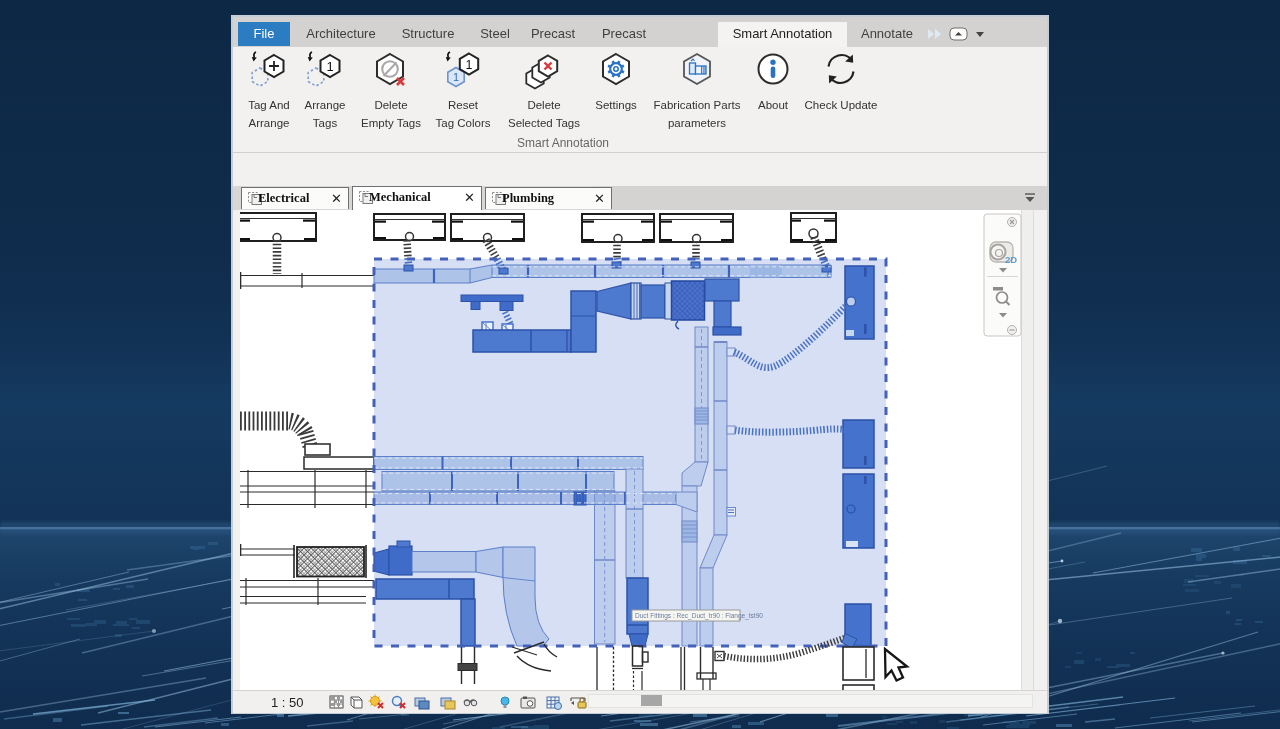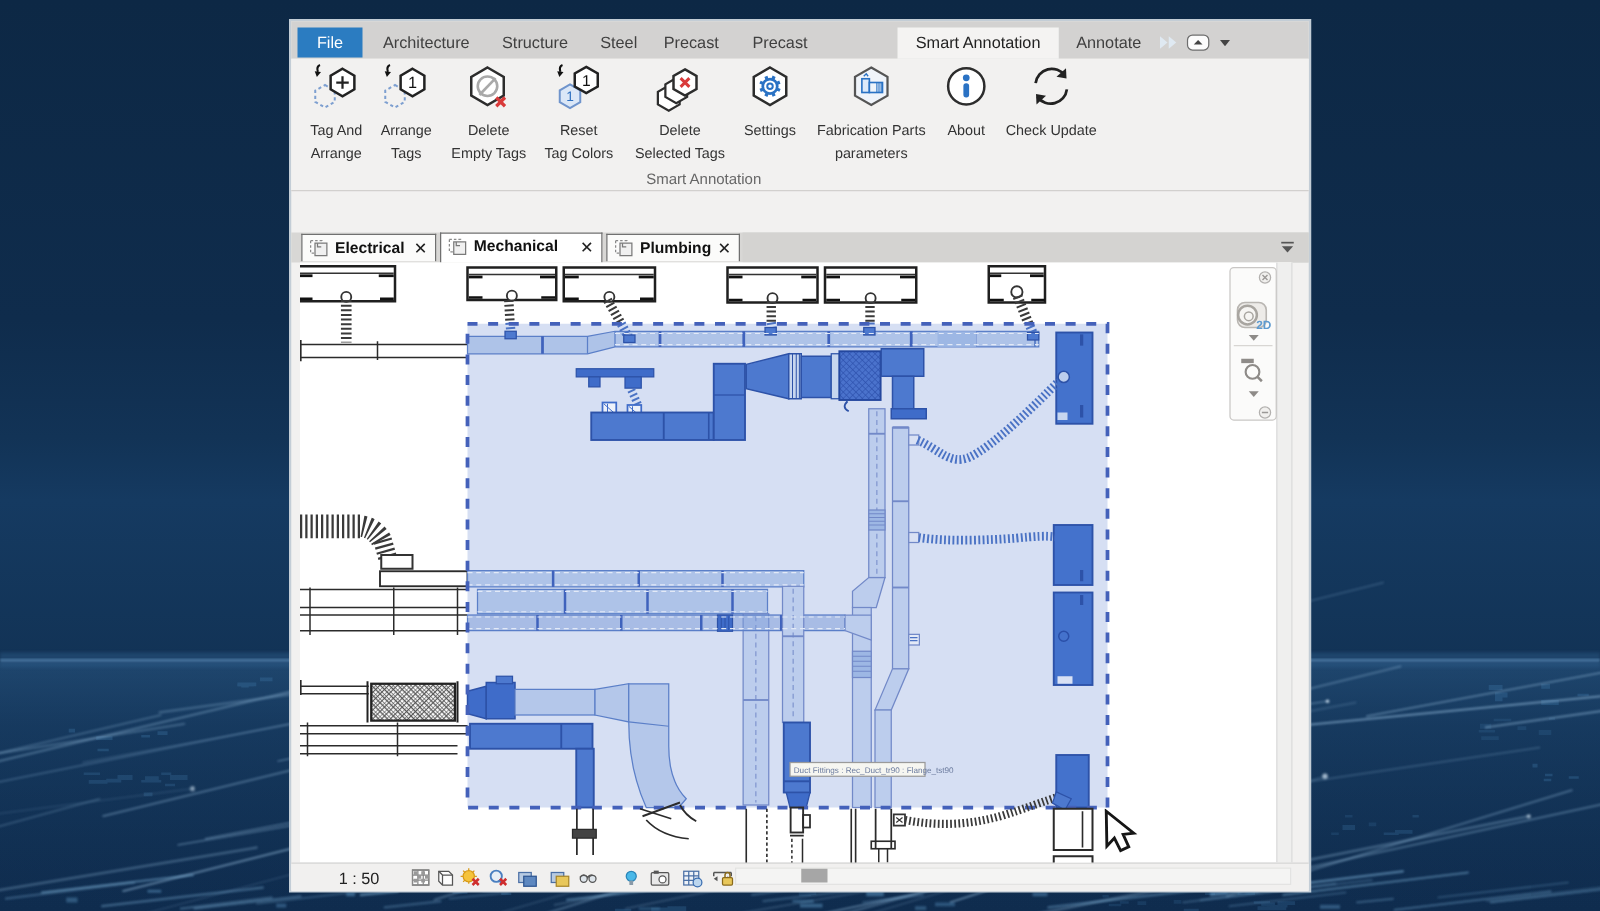--- a/index.html
+++ b/index.html
@@ -16,21 +16,21 @@
   #smarttab{background:#f4f3f2;color:#222;height:25px;}
   
   #ribbon{position:absolute;left:0;top:30px;width:814px;height:105px;background:#f2f1f0;border-bottom:1px solid #d2d0ce;}
   .rbtn{position:absolute;top:3px;text-align:center;font-size:11.5px;color:#333;line-height:17.5px;}
   .rbtn svg{display:block;margin:0 auto 3px auto;}
   #grouplabel{position:absolute;left:0;top:84px;width:620px;text-align:center;font-size:11.5px;color:#666;}
   
   #doctabs{position:absolute;left:0;top:169px;width:814px;height:24px;background:#d8d7d5;}
   .dtab{position:absolute;top:1px;height:21px;background:#fbfbfa;border:1px solid #707070;border-bottom:none;
      font-size:12.5px;font-weight:bold;color:#111;}
-  .dtab .lbl{position:absolute;left:26px;top:3px;}
+  .dtab .lbl{position:absolute;left:16px;top:3px;font-family:Liberation Serif, serif;}
   .dtab .dico{position:absolute;left:5px;top:3px;}
   .dtab .x{position:absolute;right:6px;top:3px;font-weight:normal;font-size:13px;color:#222;}
   
   #canvas{position:absolute;left:7px;top:193px;width:793px;height:480px;background:#ffffff;}
   #vscroll{position:absolute;left:788px;top:193px;width:11px;height:480px;background:#efefee;border-left:1px solid #dcdcdc;border-right:1px solid #dcdcdc;}
   
   #statusbar{position:absolute;left:0;top:673px;width:814px;height:22px;background:#f1f0ef;border-top:1px solid #d5d5d5;font-size:13px;color:#222;}
 </style>
 </head>
 <body>
@@ -476,21 +476,21 @@
       </div>
     <div class="dtab" style="left:119px;width:128px;top:0px;height:23px;background:#fff;">
         <svg class="dico" width="16" height="15" viewBox="0 0 16 15">
           <rect x="1.5" y="1.5" width="9" height="10" fill="#fcfcfc" stroke="#8a8a8a" stroke-dasharray="2 1.6"></rect>
           <rect x="5" y="3.5" width="9.5" height="10" fill="#f0f0f0" stroke="#7a7a7a"></rect>
           <path d="M7,3.5 v3 h3" fill="none" stroke="#7a7a7a"></path>
         </svg>
         <span class="lbl">Mechanical</span>
         <span class="x">✕</span>
       </div>
-    <div class="dtab" style="left:252px;width:105px;">
+    <div class="dtab" style="left:252px;width:105px;padding-left:20px;">
         <svg class="dico" width="16" height="15" viewBox="0 0 16 15">
           <rect x="1.5" y="1.5" width="9" height="10" fill="#fcfcfc" stroke="#8a8a8a" stroke-dasharray="2 1.6"></rect>
           <rect x="5" y="3.5" width="9.5" height="10" fill="#f0f0f0" stroke="#7a7a7a"></rect>
           <path d="M7,3.5 v3 h3" fill="none" stroke="#7a7a7a"></path>
         </svg>
         <span class="lbl">Plumbing</span>
         <span class="x">✕</span>
       </div>
     <svg style="position:absolute;left:791px;top:7px" width="12" height="10">
         <path d="M1,1 h10" stroke="#555" stroke-width="1.4"></path>

